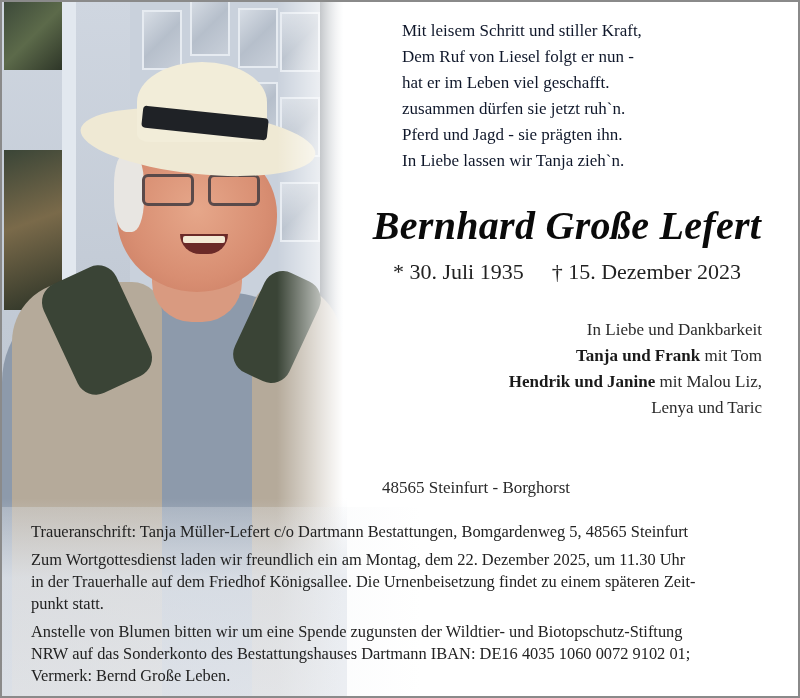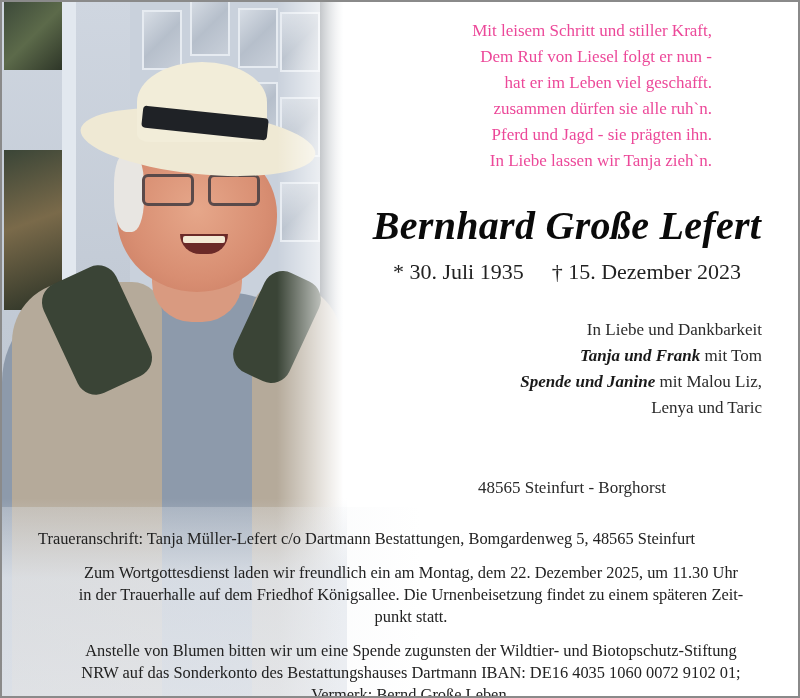--- a/index.html
+++ b/index.html
@@ -56,51 +56,51 @@
     background: linear-gradient(180deg, rgba(232,236,242,0) 0%, rgba(228,232,238,0.78) 40%, rgba(232,235,240,0.85) 100%);
   }
   .bottom-wash {
     position:absolute; left:0; top:505px; width:420px; height:193px;
     background: linear-gradient(90deg, rgba(220,225,232,0.35) 0%, rgba(235,238,242,0.25) 70%, rgba(255,255,255,0) 100%);
   }
 
   
   .poem {
     position:absolute; left:400px; top:16px; width:310px;
-    text-align:right; font-size:17px; line-height:26px; color:#ec4899;
+    text-align:left; font-size:17px; line-height:26px; color:#0f172a;
   }
   .poem div { white-space: nowrap; }
   .name {
     position:absolute; left:330px; top:200px; width:470px;
     text-align:center; font-size:40px; font-weight:bold; font-style:italic;
     color:#0a0a0a; letter-spacing:0.3px; white-space:nowrap;
   }
   .dates {
     position:absolute; left:330px; top:257px; width:470px;
     text-align:center; font-size:22px; color:#222; white-space:nowrap;
   }
   .dates .sep { display:inline-block; width:28px; }
   .family {
     position:absolute; left:380px; top:315px; width:380px;
     text-align:right; font-size:17px; line-height:26px; color:#2a2a2a;
   }
   .family div { white-space:nowrap; }
-  .family b { color:#1a1a1a;font-style:italic; }
+  .family b { color:#1a1a1a; }
   .place {
     position:absolute; left:380px; top:476px; width:380px;
-    text-align:center; font-size:17px; color:#2a2a2a; white-space:nowrap;
+    font-size:17px; color:#2a2a2a; white-space:nowrap;
   }
 
   
   .bottom {
     position:absolute; left:24px; top:514px; width:770px;
     font-size:16.4px; line-height:22px; color:#222;
   }
-  .bottom p { margin:12px; }
-  .bottom p + p { margin-top:6px;text-align:center; }
+  .bottom p { margin:5px; }
+  .bottom p + p { margin-top:6px; }
   .bottom .line { white-space:nowrap; display:block; }
 </style>
 </head>
 <body>
 
 <div class="page">
 
   <div class="photo">
     <div class="bg"></div>
     <div class="window1"></div>
@@ -135,35 +135,35 @@
     <div class="hat-band"></div>
     <div class="fade-right"></div>
     <div class="fade-bottom"></div>
   </div>
   <div class="bottom-wash"></div>
 
   <div class="poem">
     <div>Mit leisem Schritt und stiller Kraft,</div>
     <div>Dem Ruf von Liesel folgt er nun -</div>
     <div>hat er im Leben viel geschafft.</div>
-    <div>zusammen dürfen sie alle ruh`n.</div>
+    <div>zusammen dürfen sie jetzt ruh`n.</div>
     <div>Pferd und Jagd - sie prägten ihn.</div>
     <div>In Liebe lassen wir Tanja zieh`n.</div>
   </div>
 
   <div class="name">Bernhard Große Lefert</div>
 
   <div class="dates">
     <span>* 30. Juli 1935</span><span class="sep"></span><span>† 15. Dezember 2023</span>
   </div>
 
   <div class="family">
     <div>In Liebe und Dankbarkeit</div>
     <div><b>Tanja und Frank</b><span> mit Tom</span></div>
-    <div><b>Spende und Janine</b><span> mit Malou Liz,</span></div>
+    <div><b>Hendrik und Janine</b><span> mit Malou Liz,</span></div>
     <div>Lenya und Taric</div>
   </div>
 
   <div class="place">48565 Steinfurt - Borghorst</div>
 
   <div class="bottom">
     <p>
         <span class="line">Traueranschrift: Tanja Müller-Lefert c/o Dartmann Bestattungen, Bomgardenweg 5, 48565 Steinfurt</span>
       </p>
     <p>

